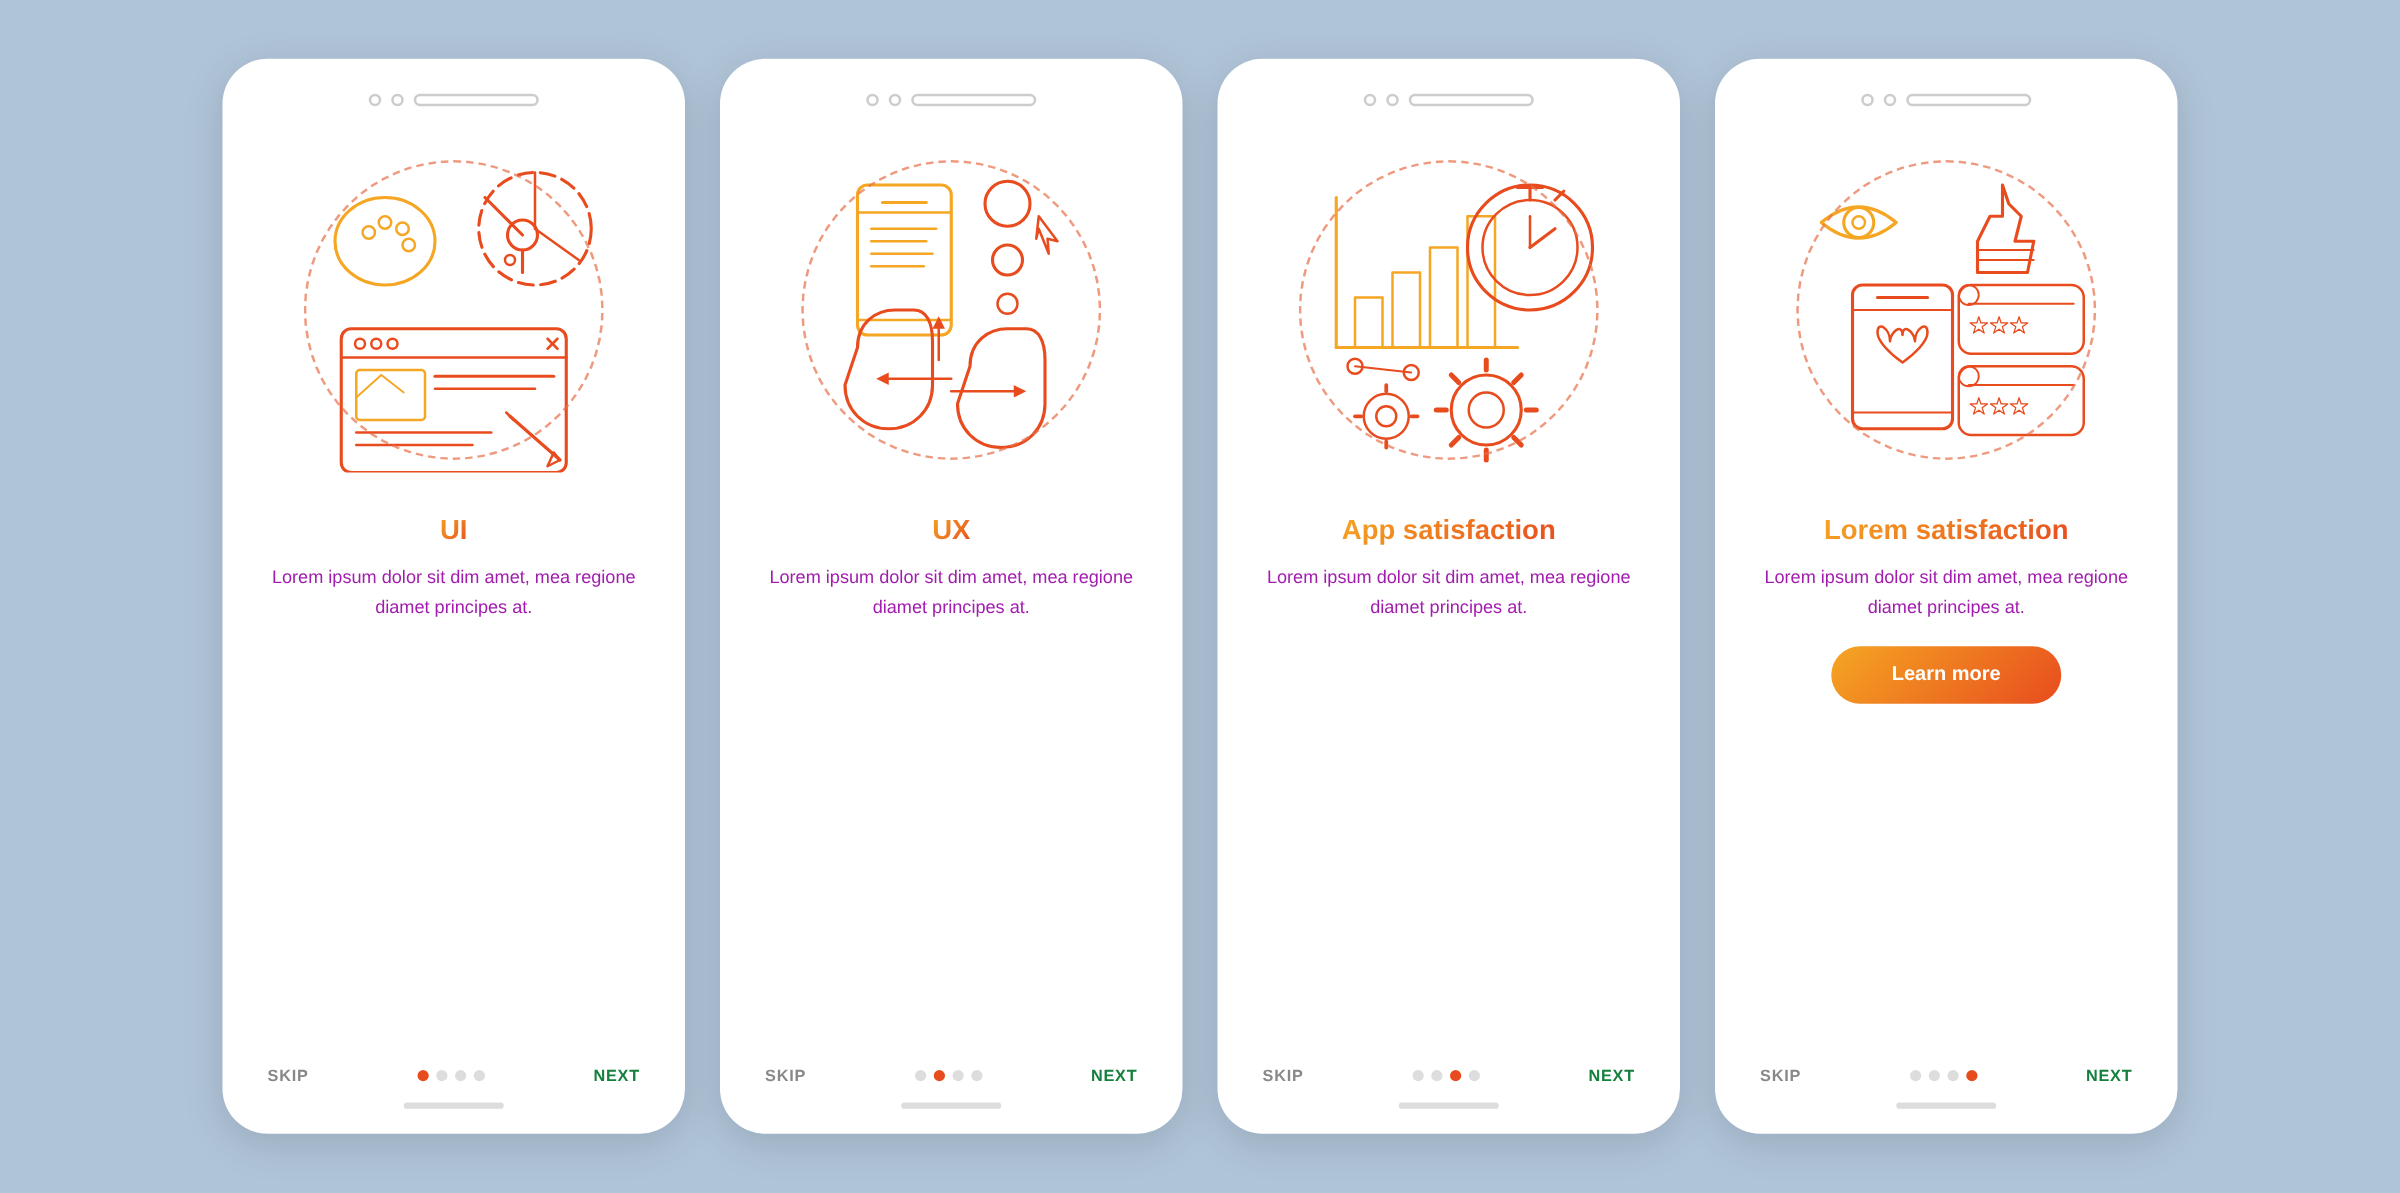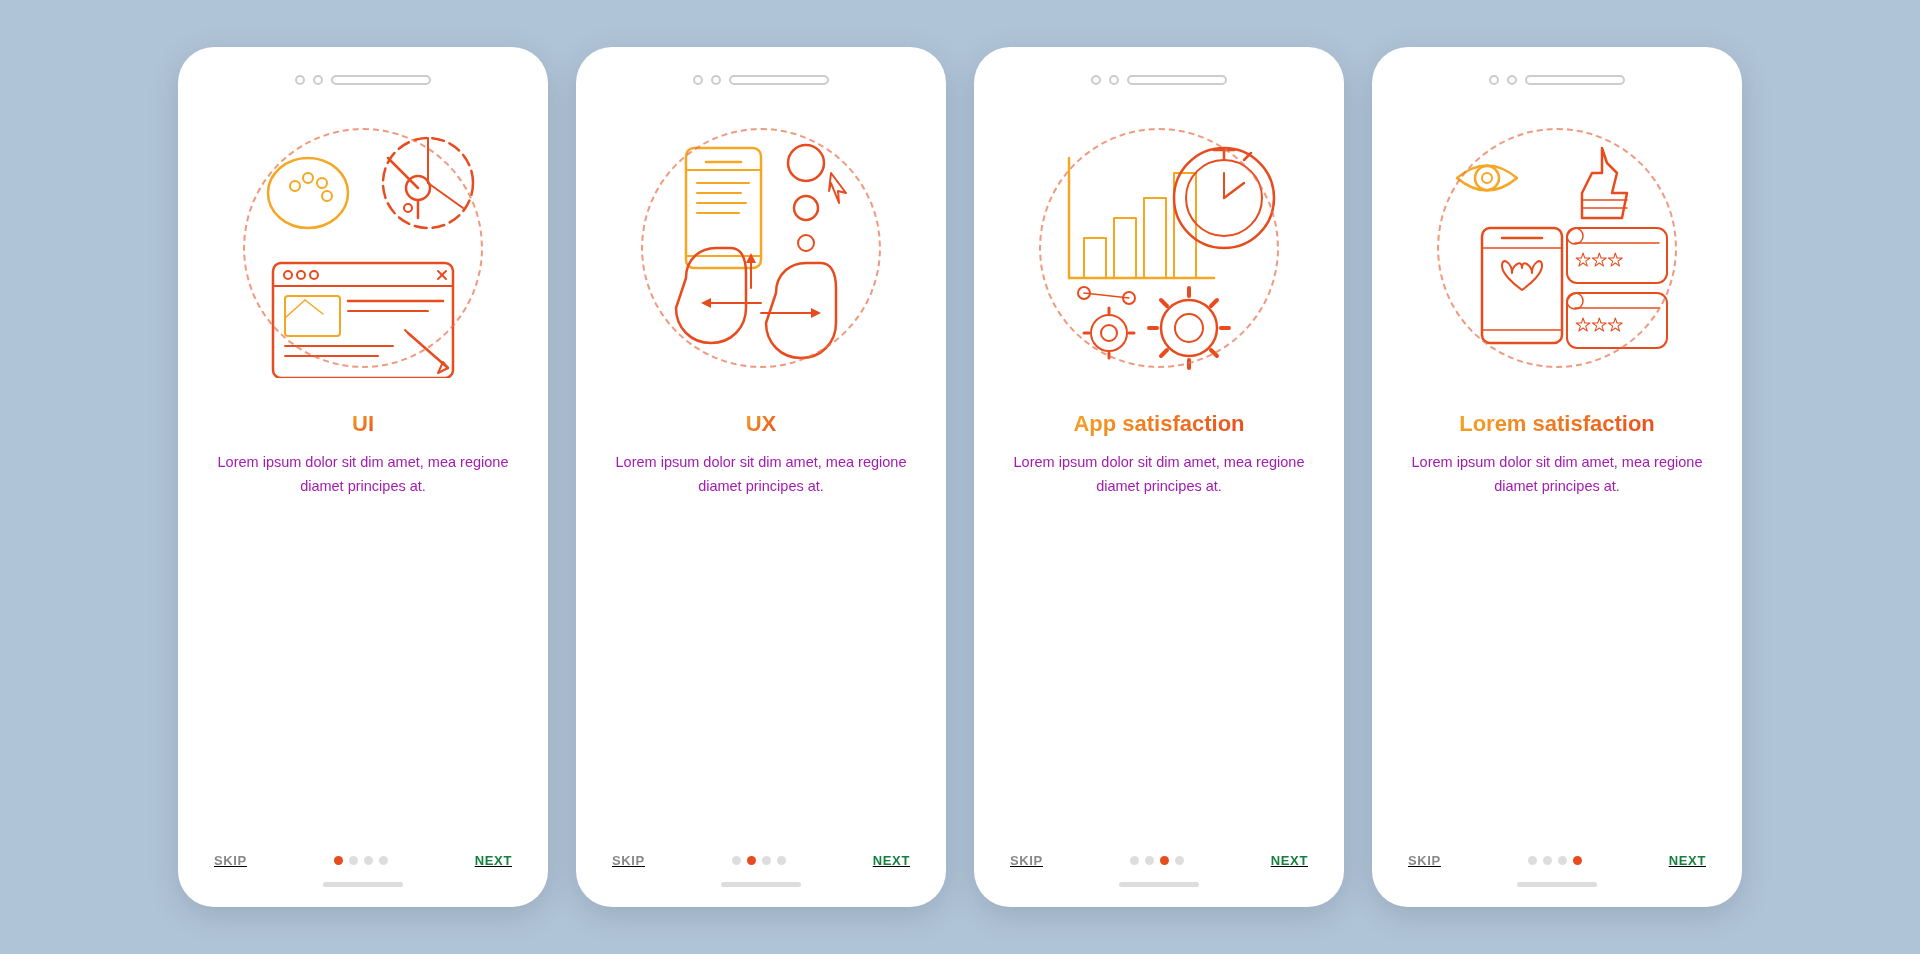--- a/index.html
+++ b/index.html
@@ -121,21 +121,20 @@
     }
 
     
     .card-bottom {
       width: 100%;
       display: flex;
       align-items: center;
       justify-content: space-between;
       margin-top: auto;
       padding: 0 8px;
-      text-decoration: underline;
     }
 
     .skip-btn {
       font-size: 13px;
       font-weight: 600;
       color: #888;
       background: none;
       border: none;
       cursor: pointer;
       letter-spacing: 0.05em;
@@ -400,20 +399,21 @@
         <circle cx="148" cy="118" r="8" stroke="#e84c1e" stroke-width="1.5"></circle>
 
         <rect x="140" y="175" width="100" height="55" rx="10" stroke="#e84c1e" stroke-width="2"></rect>
         <line x1="148" y1="190" x2="232" y2="190" stroke="#e84c1e" stroke-width="1.5"></line>
         <text x="148" y="213" font-size="18" fill="none" stroke="#e84c1e" stroke-width="1">★★★</text>
         <circle cx="148" cy="183" r="8" stroke="#e84c1e" stroke-width="1.5"></circle>
       </svg>
     </div>
     <div class="card-title">Lorem satisfaction</div>
     <div class="card-desc">Lorem ipsum dolor sit dim amet, mea regione diamet principes at.</div>
+    <button class="learn-more-btn">Learn more</button>
     <div class="card-bottom">
       <button class="skip-btn">SKIP</button>
       <div class="dots-nav">
         <div class="nav-dot"></div>
         <div class="nav-dot"></div>
         <div class="nav-dot"></div>
         <div class="nav-dot active"></div>
       </div>
       <button class="next-btn">NEXT</button>
     </div>

